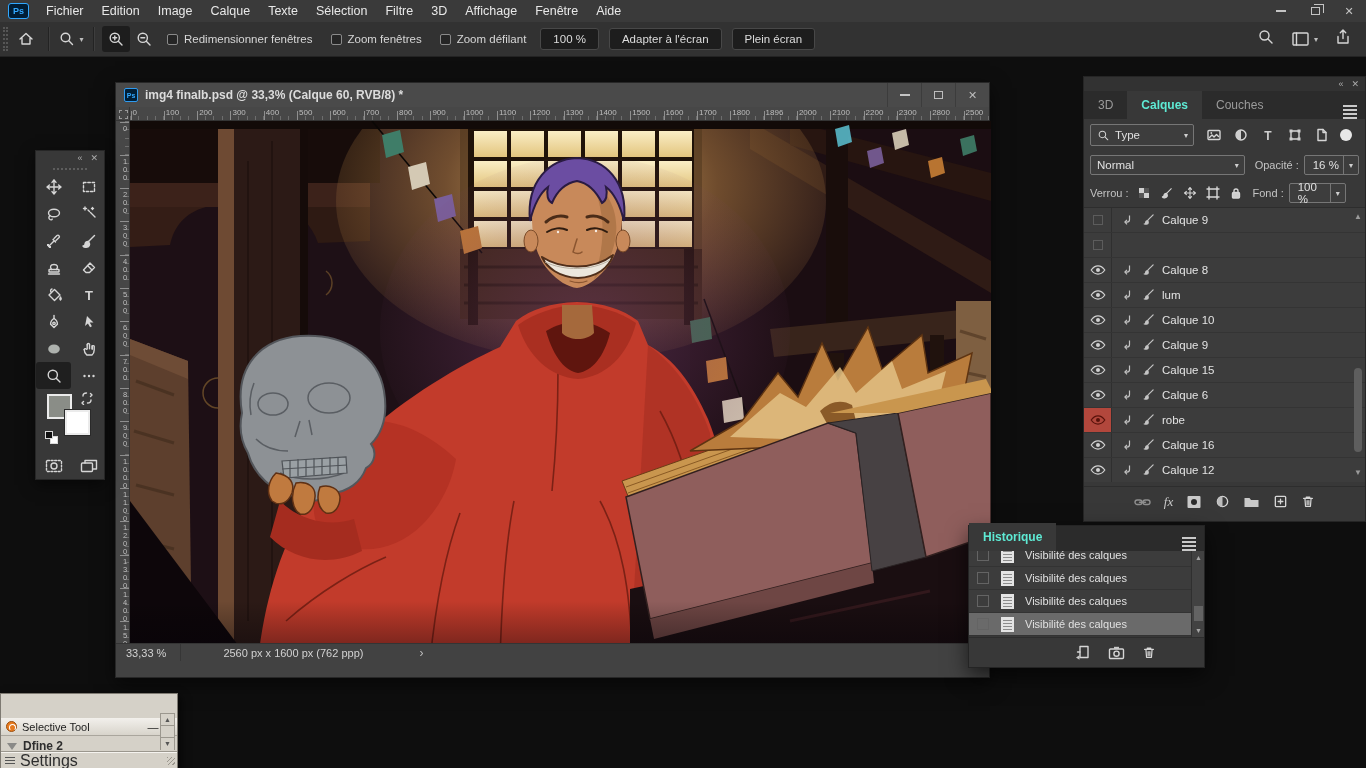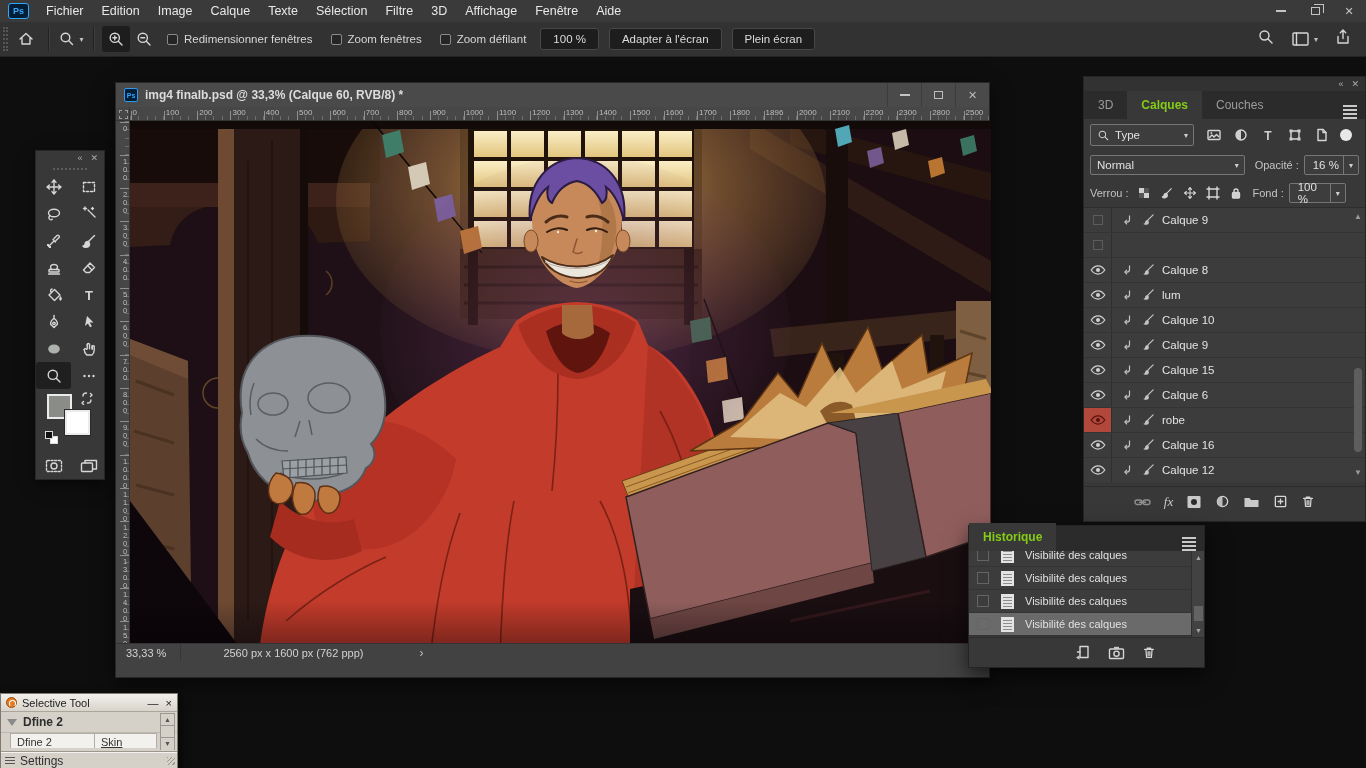--- a/index.html
+++ b/index.html
@@ -70,21 +70,21 @@
   .mini-sw i{position:absolute;display:block;width:8px;height:8px;border:1px solid #dadada;}
   .mini-sw i.b{left:0;top:0;background:#111;}
   .mini-sw i.w{right:0;bottom:0;background:#fff;}
   #tb-bottom{display:grid;grid-template-columns:35px 35px;height:30px;}
 
   
   #dock{position:absolute;left:1083px;top:76px;width:283px;height:446px;background:#383838;border:1px solid #252525;z-index:15;}
   #dock .panel-head{background:#323232;}
   .tabbar{height:28px;background:#2b2b2b;display:flex;align-items:flex-end;}
   .tab{padding:0 14px;height:28px;display:flex;align-items:center;font-size:12px;color:#9b9b9b;}
-  .tab.active{background:#383838;color:#84cc16;font-weight:bold;margin-top:13px;}
+  .tab.active{background:#383838;color:#5eead4;font-weight:bold;margin-top:13px;}
   .hamb{margin-left:auto;margin-right:8px;width:14px;display:flex;flex-direction:column;gap:2px;}
   .hamb i{height:2px;background:#c9c9c9;display:block;}
   .dockrow{display:flex;align-items:center;padding:0 6px;}
   .filter-row{height:32px;}
   .dd{display:flex;align-items:center;background:#3d3d3d;border:1px solid #767676;border-radius:2px;height:22px;color:#e0e0e0;font-size:11.5px;padding-left:6px;}
   .dd .chev{margin-left:auto;padding:0 5px;color:#cfcfcf;font-size:8px;}
   .dd.valbox .chev{border-left:1px solid #767676;height:100%;display:flex;align-items:center;}
   .type-dd{width:104px;}
   .f-icons{display:flex;align-items:center;gap:11px;margin-left:12px;color:#cfcfcf;}
   .toggle-dot{width:12px;height:12px;border-radius:50%;background:#e8e8e8;margin-left:10px;}
@@ -123,37 +123,37 @@
   .hdoc:after{content:"";position:absolute;left:2px;right:2px;top:3px;bottom:2px;background:repeating-linear-gradient(to bottom,#8c8c8c 0 1px,transparent 1px 3px);}
   .hlabel{margin-left:11px;font-size:11px;color:#e0e0e0;white-space:nowrap;}
   #hscroll{position:absolute;right:0;top:0;width:13px;height:86px;background:#424242;border-left:1px solid #2f2f2f;}
   #hscroll .up{position:absolute;top:3px;left:3px;font-size:7px;color:#a5a5a5;}
   #hscroll .dn{position:absolute;bottom:3px;left:3px;font-size:7px;color:#a5a5a5;}
   #hscroll .thumb{position:absolute;left:2px;bottom:16px;width:9px;height:15px;background:#636363;}
   #histfoot{height:29px;display:flex;align-items:center;justify-content:flex-end;gap:17px;padding-right:48px;color:#c9c9c9;border-top:1px solid #2d2d2d;}
 
   
   #selective{position:absolute;left:0;top:693px;width:178px;height:75px;background:#d5d1c8;border:1px solid #7e7a72;border-bottom:none;z-index:40;box-shadow:3px 3px 8px rgba(0,0,0,.6);}
-  .sel-title{height:18px;background:linear-gradient(#f2f0ec,#d8d4cb);display:flex;align-items:center;padding:0 5px;border-bottom:1px solid #aaa69d;}
+  .sel-title{height:18px;background:linear-gradient(#f2f0ec,#d8d4cb);display:flex;align-items:center;padding:0 5px;border-bottom:1px solid #aaa69d;margin-top:24px;}
   .sel-ico{width:11px;height:11px;border-radius:50%;background:#e67a1e;border:1px solid #9c4f0e;position:relative;margin-right:5px;}
   .sel-ico:after{content:"";position:absolute;left:2px;top:2px;width:5px;height:5px;border:1.5px solid #fff;border-radius:50%;border-bottom-color:transparent;}
   .sel-title span{font-size:11px;color:#1c1c1c;}
   .sel-btns{margin-left:auto;display:flex;gap:7px;color:#444;font-size:10px;}
   .sel-row2{height:21px;display:flex;align-items:center;padding-left:4px;border-bottom:1px solid #bdb9b0;}
   .sel-tri{width:0;height:0;border-left:5px solid transparent;border-right:5px solid transparent;border-top:7px solid #8a8a88;margin:0 6px 0 2px;}
   .sel-row2 span{font-size:12px;font-weight:bold;color:#2e2e2e;}
   .sel-tabs{height:15px;overflow:hidden;display:flex;padding-left:9px;}
   .sel-tab{height:19px;border:1px solid #b2aea5;background:#f2f1ee;font-size:11px;color:#333;padding:2px 6px 0 6px;}
   .sel-tab.t1{width:85px;}
   .sel-tab.t2{width:62px;border-left:none;text-decoration:underline;}
   .sel-scroll{position:absolute;right:2px;top:19px;width:15px;height:37px;background:#e6e3dc;border:1px solid #9b978e;}
   .sel-scroll .sb{height:12px;border-bottom:1px solid #9b978e;background:#d5d1c8;font-size:7px;color:#555;text-align:center;line-height:12px;}
   .sel-settings{position:absolute;left:0;bottom:0;width:100%;height:16px;background:#d5d1c8;border-top:1px solid #f5f3ef;display:flex;align-items:center;box-shadow:0 -1px 0 #9b978e;}
   .set-ic{width:10px;height:8px;margin:0 5px 0 4px;background:repeating-linear-gradient(to bottom,#555 0 1px,transparent 1px 3px);}
-  .sel-settings span{font-size:12px;color:#2e2e2e;}
+  .sel-settings span{font-size:16px;color:#2e2e2e;}
   .sel-grip{margin-left:auto;margin-right:2px;width:8px;height:8px;background:repeating-linear-gradient(135deg,#9b978e 0 1px,transparent 1px 3px);}
 </style>
 </head>
 <body>
 
 <div id="screen">
 
   <header id="menubar">
     <div class="ps-logo">Ps</div>
     <nav id="menu-items" style="display:flex;">

